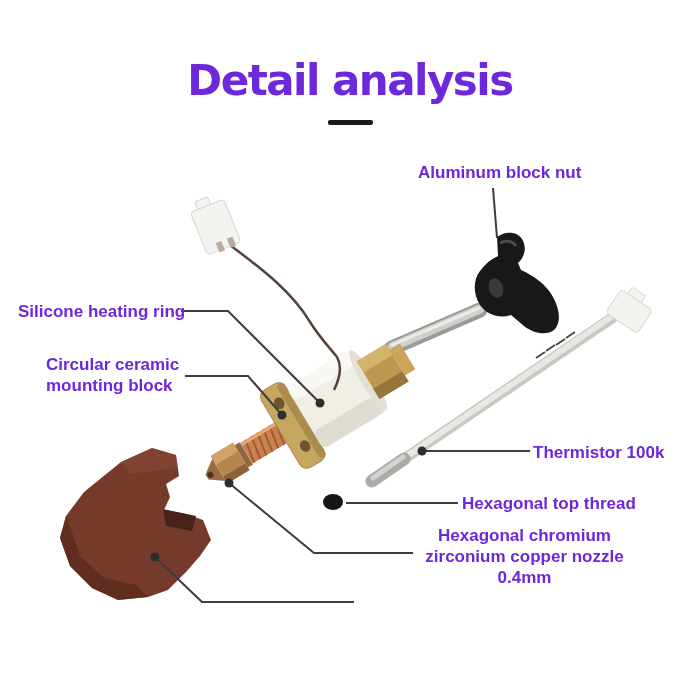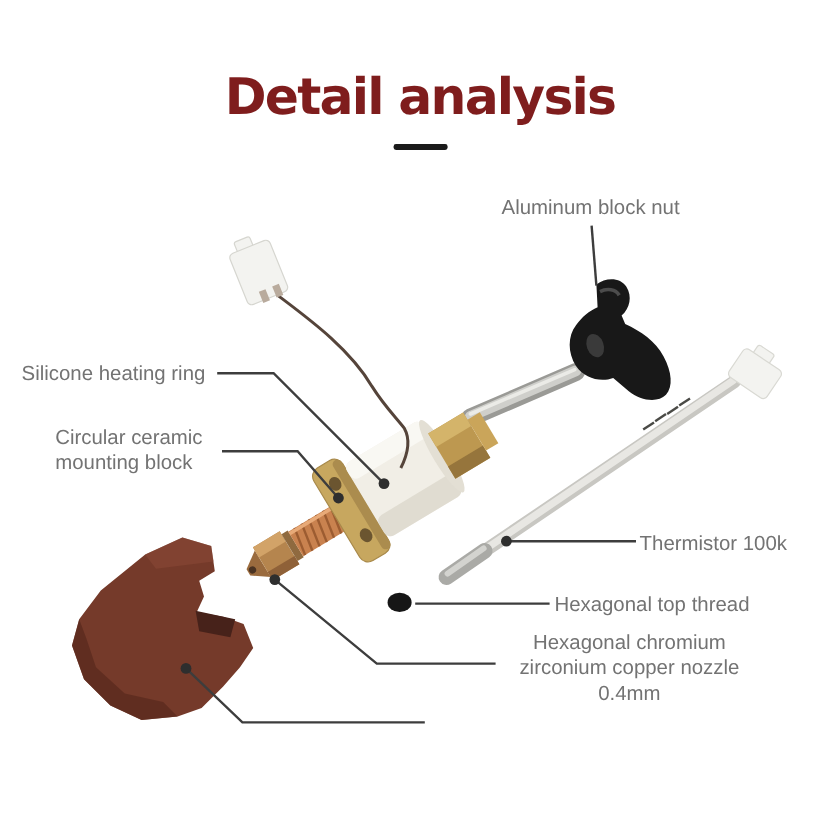--- a/index.html
+++ b/index.html
@@ -12,34 +12,34 @@
   }
   .art{position:absolute;inset:0;}
   .page-title{
     position:absolute;
     left:0; right:0; top:56px;
     text-align:center;
     font-family:"DejaVu Sans", sans-serif;
     font-size:42px;
     font-weight:bold;
     letter-spacing:-1.5px;
-    color:#7f1d1d;
+    color:#6d28d9;
   }
   .title-underline{
     position:absolute;
     left:328px; top:120px;
     width:45px; height:5px;
     background:#1a1a1a;
     border-radius:2px;
   }
   .part-label{
     position:absolute;
     font-size:17px;
-    font-weight:400;
-    color:#737373;
+    font-weight:700;
+    color:#6d28d9;
     line-height:21px;
     white-space:nowrap;
   }
   .part-label.wrap{white-space:normal;}
   .lbl-aluminum{left:418px; top:162px;}
   .lbl-ceramic-ring{left:18px; top:301px;}
   .lbl-mounting-block{left:46px; top:354px; width:142px;}
   .lbl-thermistor{left:533px; top:442px;}
   .lbl-hex-thread{left:462px; top:493px;}
   .lbl-nozzle{left:422px; top:525px; width:205px; text-align:center;}

